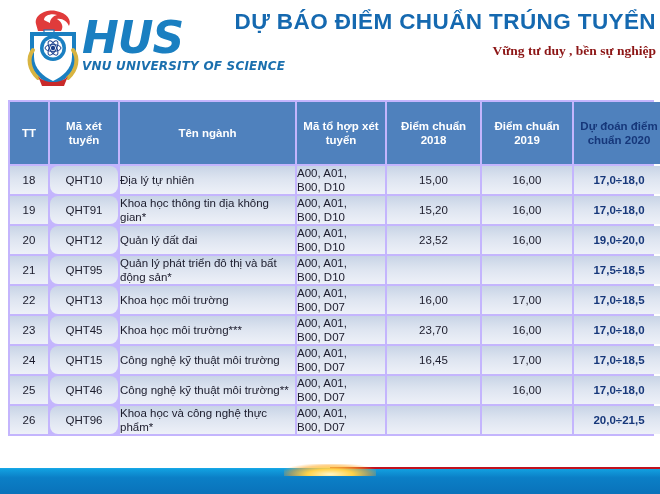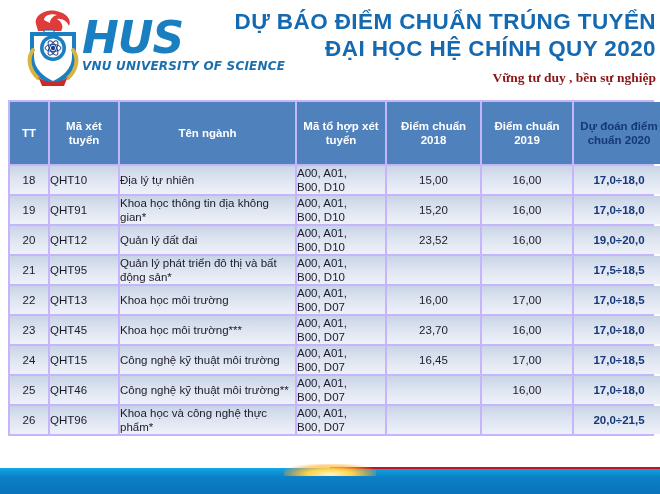--- a/index.html
+++ b/index.html
@@ -138,20 +138,22 @@
     font-size: 11.5px;
     line-height: 14px;
     color: #1b1b2b;
     padding: 3px 5px;
   }
 
   td.c-tt {
     text-align: center;
   }
   td.c-code {
+    text-align: center;
+    border-radius: 8px;
   }
   td.c-name {
     text-align: left;
   }
   td.c-comb {
     text-align: left;
     padding-left: 7px;
   }
   td.c-num {
     text-align: center;
@@ -244,21 +246,20 @@
       </svg>
     </div>
     <div class="logo-text-wrap">
       <div class="logo-hus">HUS</div>
       <div class="logo-sub">VNU UNIVERSITY OF SCIENCE</div>
     </div>
   </div>
 
   <div class="title-block">
     <div class="title-line">DỰ BÁO ĐIỂM CHUẨN TRÚNG TUYỂN</div>
-    <div class="title-line">ĐẠI HỌC HỆ CHÍNH QUY 2020</div>
     <div class="tagline">Vững tư duy , bền sự nghiệp</div>
   </div>
 </div>
 
 <div class="table-wrap">
   <table class="grid">
     <colgroup>
       <col class="w-tt">
         <col class="w-code">
         <col class="w-name">

